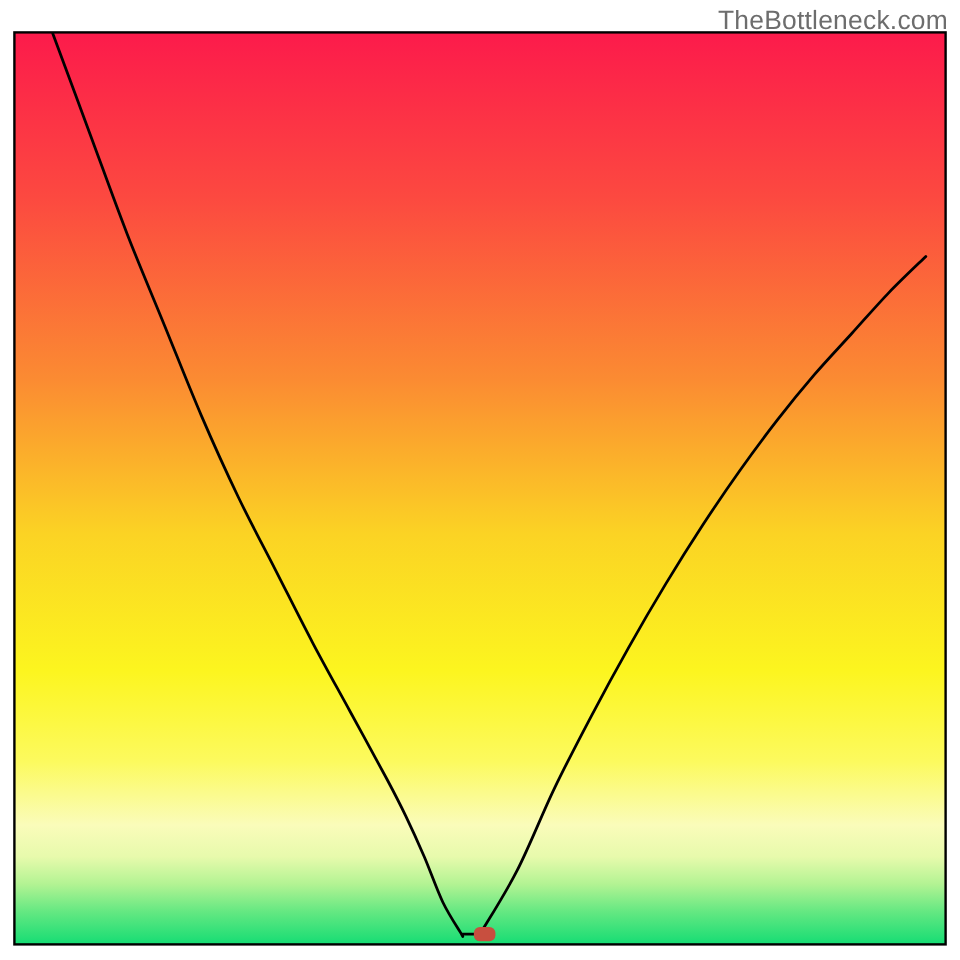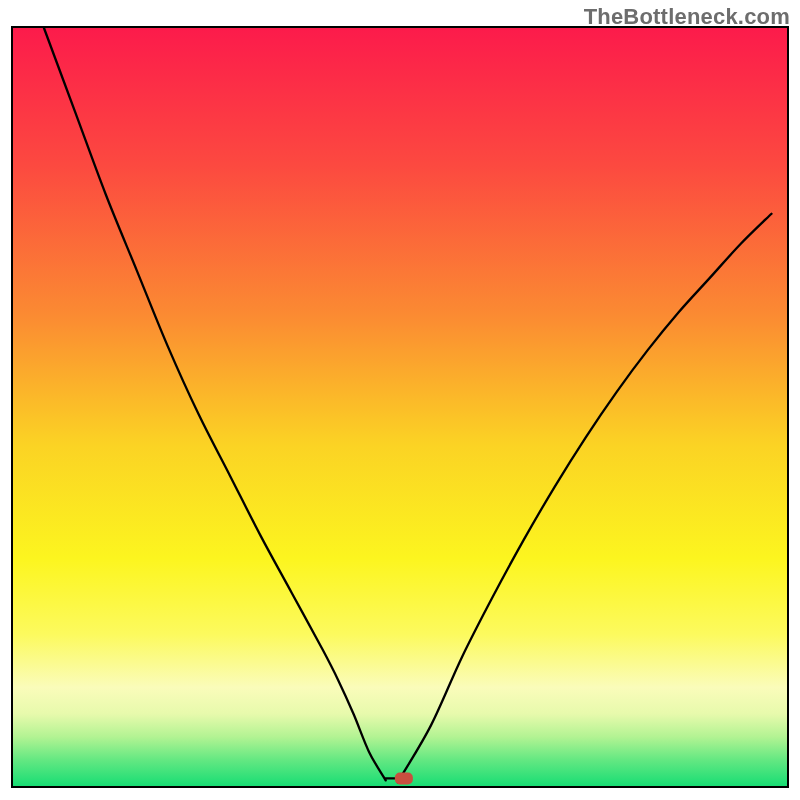--- a/index.html
+++ b/index.html
@@ -11,21 +11,21 @@
   .wrap {
     position: relative;
     width: 800px;
     height: 800px;
   }
   .watermark {
     position: absolute;
     top: 4px;
     right: 10px;
     font-size: 22px;
-    font-weight: 700;
+    font-weight: 400;
     color: #6d6d6d;
     letter-spacing: 0.2px;
     z-index: 10;
     user-select: none;
   }
   svg { display: block; }
 </style>
 </head>
 <body>
 

